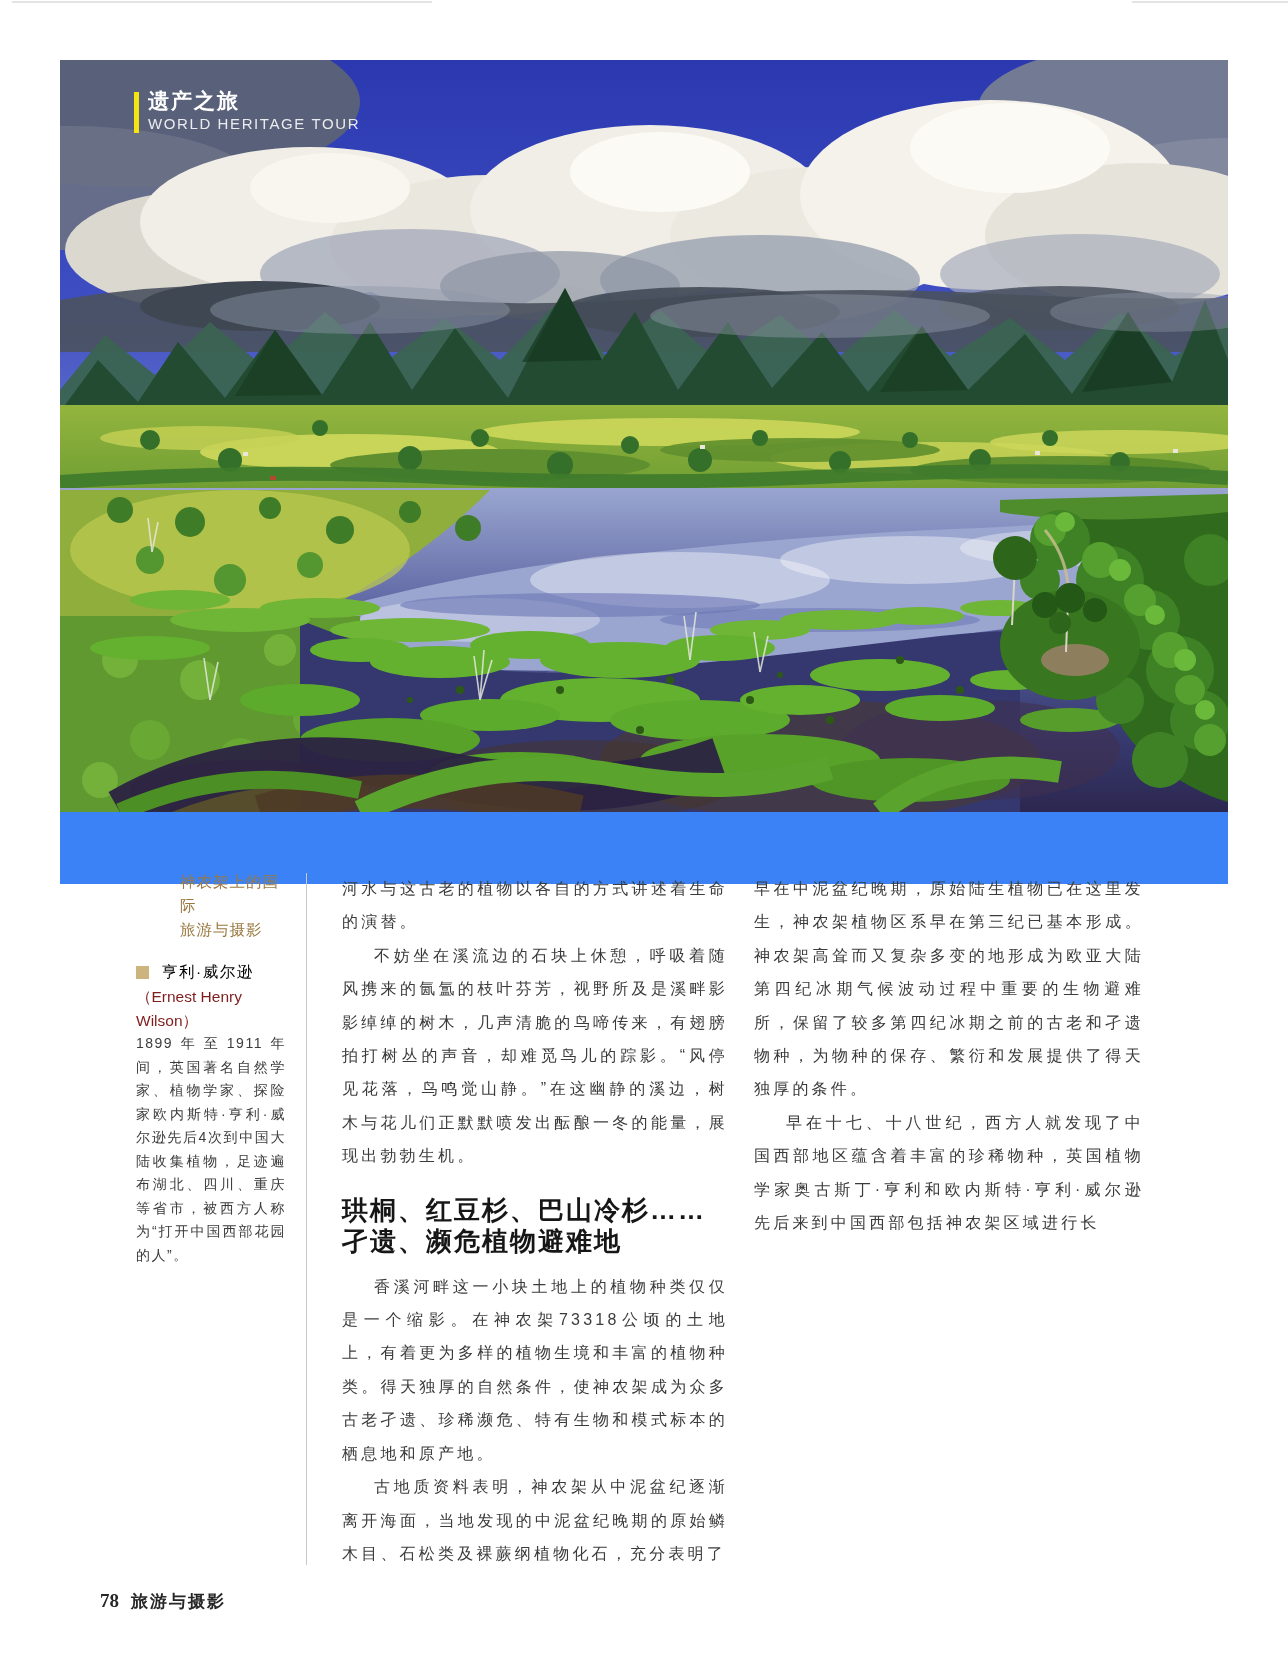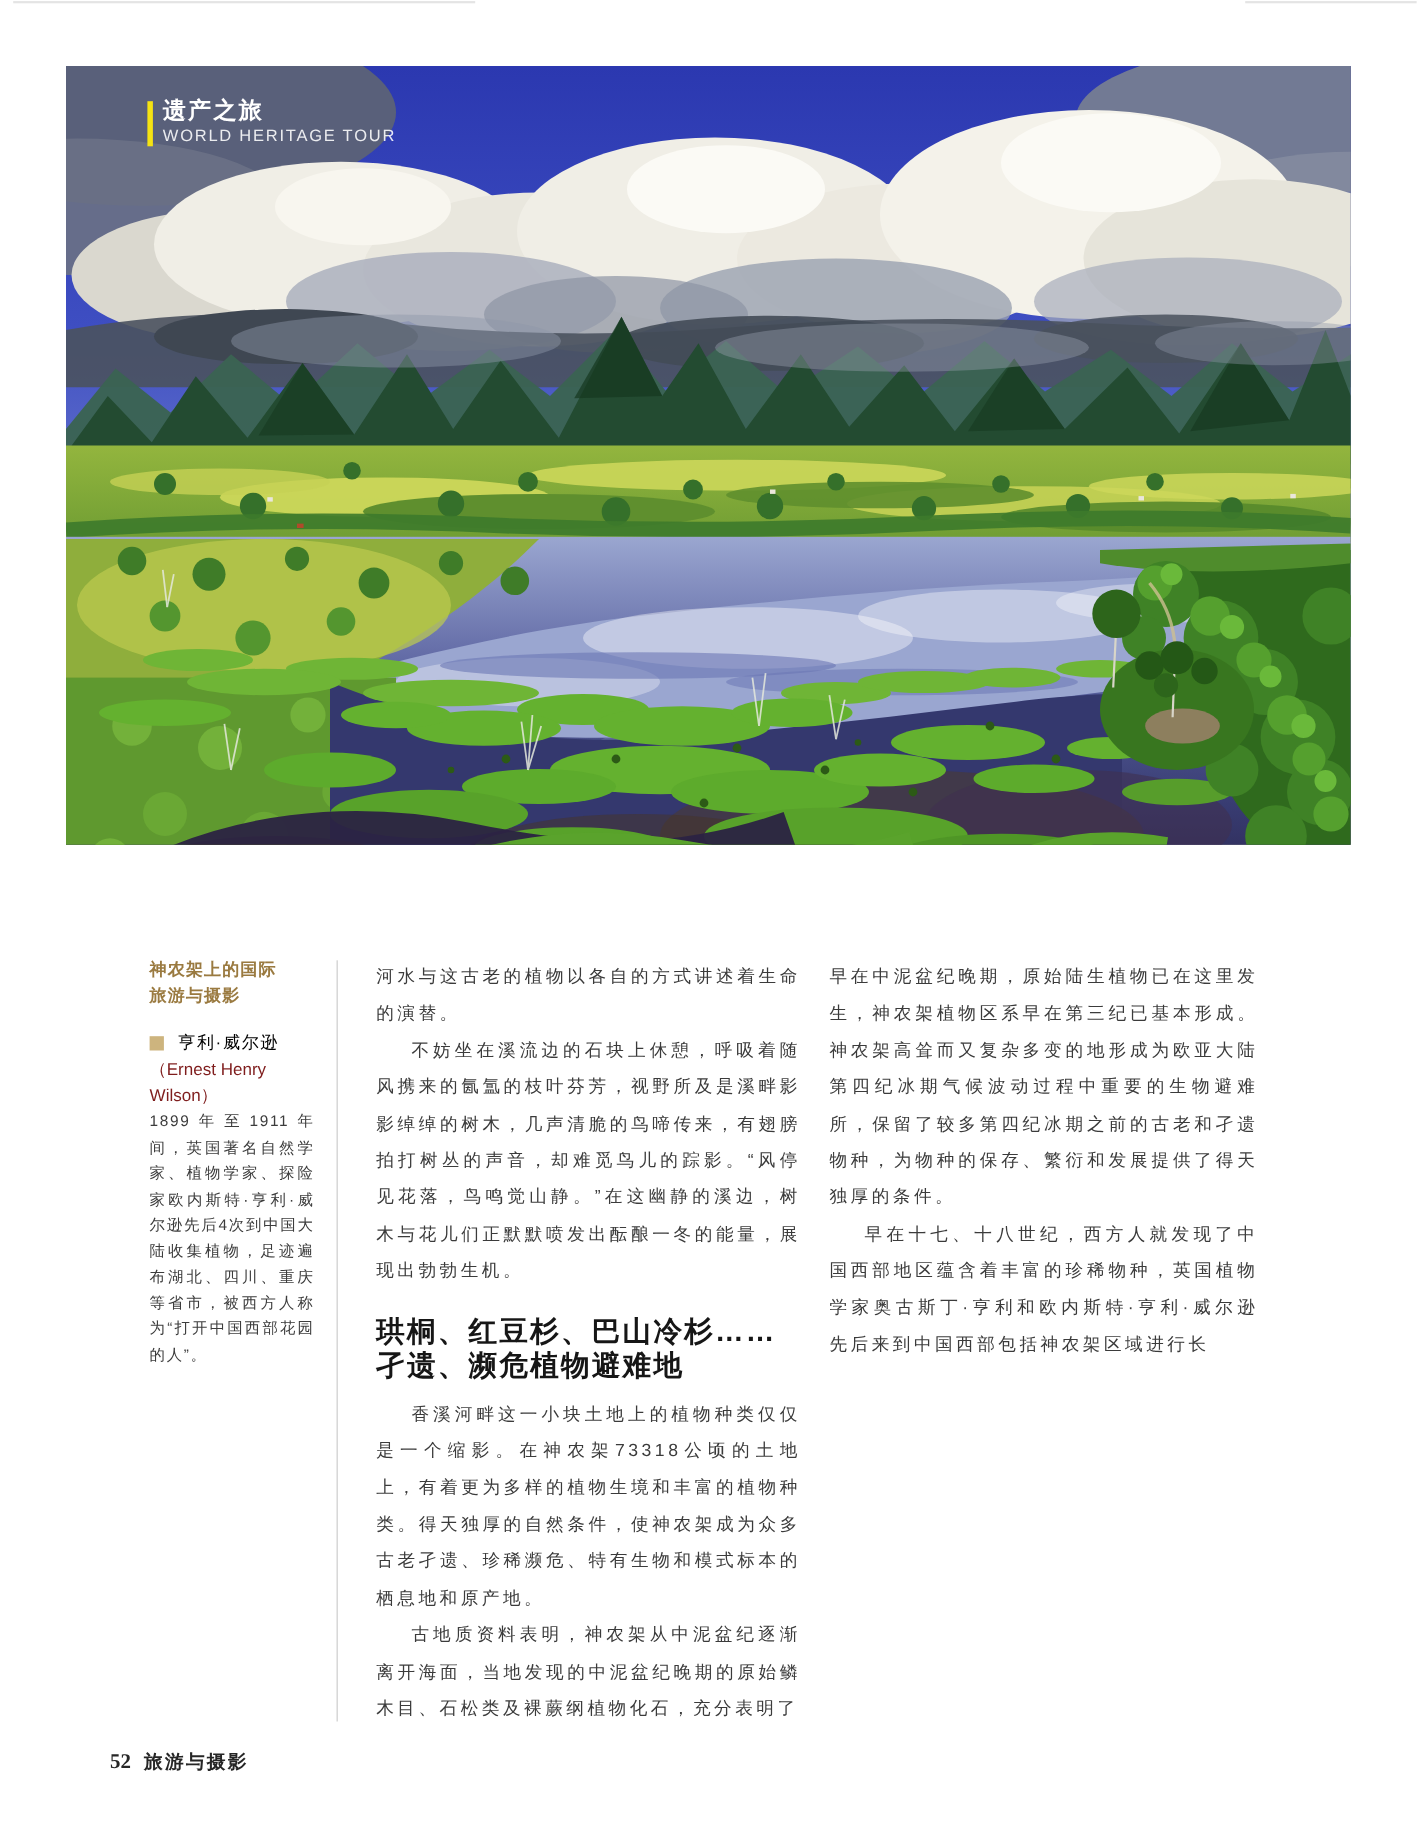--- a/index.html
+++ b/index.html
@@ -6,30 +6,30 @@
   body{
     width:1288px;height:1677px;background:#ffffff;position:relative;
     font-family:"Liberation Sans","DejaVu Sans",sans-serif;
     -webkit-font-smoothing:antialiased;overflow:hidden;
   }
   .trim-mark{position:absolute;top:1px;height:2px;background:#e4e4e4;}
   .trim-mark.left{left:12px;width:420px;}
   .trim-mark.right{left:1132px;width:156px;}
 
   
-  .photo{position:absolute;left:60px;top:60px;width:1168px;height:708px;overflow:hidden;background:#737373;}
+  .photo{position:absolute;left:60px;top:60px;width:1168px;height:824px;overflow:hidden;background:#3b82f6;}
   .photo svg{display:block;}
   .hero-header{position:absolute;left:74px;top:30px;display:flex;align-items:flex-start;}
   .accent-bar{width:5px;height:41px;background:#f5e312;margin-right:9px;margin-top:2px;}
   .hero-title-cn{font-size:21px;font-weight:bold;color:#ffffff;letter-spacing:2px;line-height:22px;}
   .hero-title-en{font-size:15px;font-weight:400;color:rgba(255,255,255,0.88);letter-spacing:1.6px;margin-top:4px;line-height:16px;}
 
   
   .sidebar{position:absolute;left:136px;top:870px;width:150px;color:#3c3c3c;}
-  .sb-title{font-size:15.5px;font-weight:bold;color:#9a7a40;line-height:24px;letter-spacing:1px;}
+  .sb-title{font-size:15.5px;font-weight:normal;color:#9a7a40;line-height:24px;letter-spacing:1px;margin-left:44px;}
   .sb-figure{margin-top:20px;display:flex;align-items:center;}
   .sb-square{width:13px;height:13px;background:#cdb47e;flex:0 0 auto;margin-right:13px;}
   .sb-figure-name{font-size:15.5px;letter-spacing:1.5px;color:#000000;}
   .sb-en{font-size:15.5px;line-height:23.5px;margin-top:2px;color:#7f1d1d;}
   .sb-bio{font-size:14px;line-height:23.5px;letter-spacing:1.5px;text-align:justify;color:#3c3c3c;}
 
   .vdivider{position:absolute;left:306px;top:873px;width:1px;height:692px;background:#c8c8c8;}
 
   
   .col{position:absolute;top:872px;font-size:16px;line-height:33.4px;color:#3b3b3b;
@@ -324,17 +324,17 @@
     <p>香溪河畔这一小块土地上的植物种类仅仅是一个缩影。在神农架73318公顷的土地上，有着更为多样的植物生境和丰富的植物种类。得天独厚的自然条件，使神农架成为众多古老孑遗、珍稀濒危、特有生物和模式标本的栖息地和原产地。</p>
     <p>古地质资料表明，神农架从中泥盆纪逐渐离开海面，当地发现的中泥盆纪晚期的原始鳞木目、石松类及裸蕨纲植物化石，充分表明了</p>
   </div>
 
   <div class="col col-right">
     <p class="noindent">早在中泥盆纪晚期，原始陆生植物已在这里发生，神农架植物区系早在第三纪已基本形成。神农架高耸而又复杂多变的地形成为欧亚大陆第四纪冰期气候波动过程中重要的生物避难所，保留了较多第四纪冰期之前的古老和孑遗物种，为物种的保存、繁衍和发展提供了得天独厚的条件。</p>
     <p>早在十七、十八世纪，西方人就发现了中国西部地区蕴含着丰富的珍稀物种，英国植物学家奥古斯丁·亨利和欧内斯特·亨利·威尔逊先后来到中国西部包括神农架区域进行长</p>
   </div>
 
   <div class="footer">
-    <span class="pagenum">52</span>
+    <span class="pagenum">78</span>
     <span class="mag">旅游与摄影</span>
   </div>
 
 </div>
 
 </body></html>

